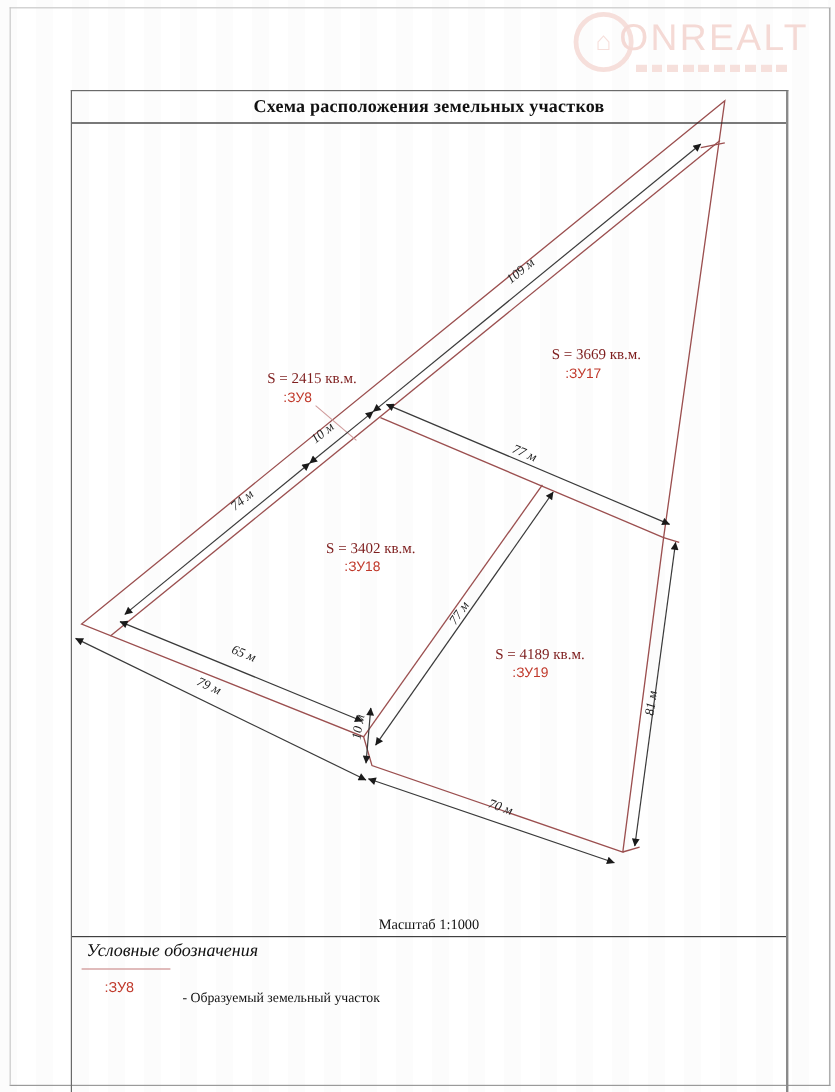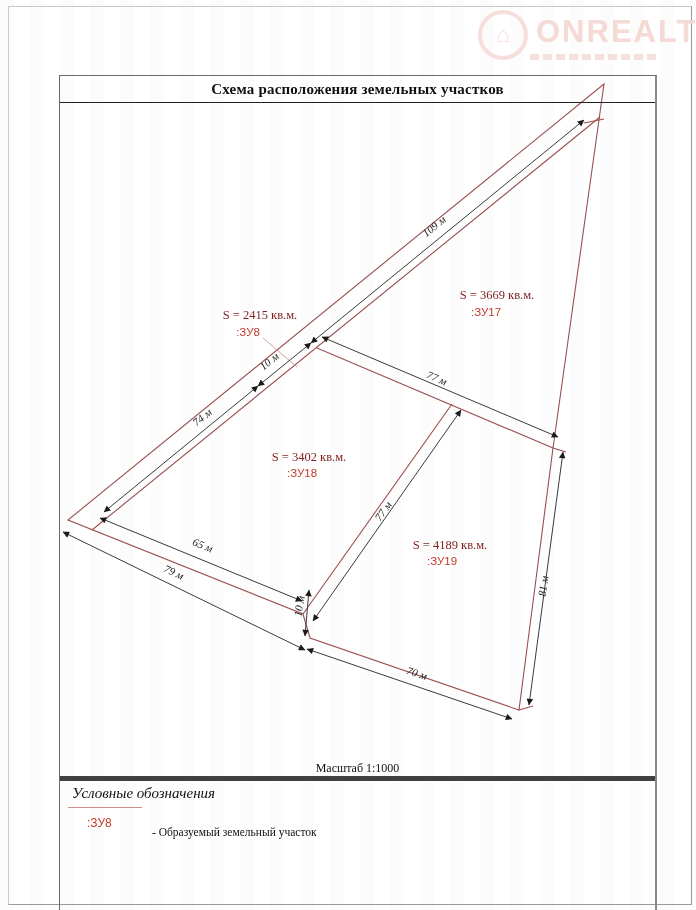--- a/index.html
+++ b/index.html
@@ -24,22 +24,22 @@
   .watermark{
     position:absolute;top:6px;left:472px;width:220px;height:62px;
     color:#f2d2cd;opacity:.9;z-index:1;
   }
   .wm-circle{
     position:absolute;left:6px;top:4px;width:42px;height:42px;border-radius:50%;
     border:4px solid #f6dcd8;display:flex;align-items:center;justify-content:center;
     font-size:22px;color:#f6dcd8;font-family:"Liberation Sans",sans-serif;
   }
   .wm-name{
-    position:absolute;left:64px;top:8px;
-    font-family:"Liberation Sans",sans-serif;font-weight:bold;
+    position:absolute;left:44px;top:8px;
+    font-family:"Liberation Sans",sans-serif;font-weight:normal;
     font-size:31px;letter-spacing:2px;color:#f4d6d1;
   }
   .wm-tagline{
     position:absolute;left:58px;top:48px;width:128px;height:6px;
     background:repeating-linear-gradient(90deg,#f6ddd9 0 9px,rgba(0,0,0,0) 9px 13px);
   }
   
   .frame{
     position:absolute;left:59px;top:43px;width:598px;height:858px;
     border:1px solid #6a6a6a;
@@ -50,22 +50,22 @@
     position:absolute;left:0;top:0;width:100%;height:27px;
     border-bottom:1.5px solid #222;box-sizing:border-box;
     display:flex;align-items:center;justify-content:center;
   }
   .titlebar .t{
     font-weight:bold;font-size:15px;color:#111;letter-spacing:.2px;
   }
   .drawing{position:absolute;left:0;top:27px;width:100%;height:658px;}
   .scalebar{
     position:absolute;left:0;top:685px;width:100%;height:20px;
-    border-bottom:5px solid #404040;box-sizing:border-box;
-    display:flex;align-items:flex-start;justify-content:center;
+    border-bottom:1px solid #404040;box-sizing:border-box;
+    display:flex;align-items:center;justify-content:center;
     font-size:12px;color:#111;
   }
   .legend{position:absolute;left:0;top:705px;width:100%;height:153px;font-size:11.5px;color:#111;}
   .legend-heading{position:absolute;left:12px;top:4px;font-size:15px;font-style:italic;}
   .legend-row1-swatch{position:absolute;left:8px;top:26px;width:74px;height:0;border-top:1.5px solid #cc8f8f;}
   .legend-row1-text{position:absolute;left:92px;top:19px;width:490px;}
   .legend-row2-symbol{
     position:absolute;left:27px;top:35px;
     font-family:"Liberation Sans",sans-serif;font-size:12px;color:#c0392b;
   }

